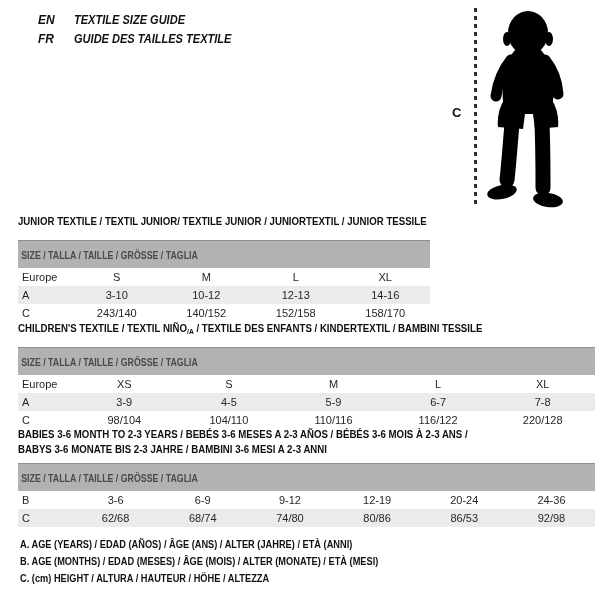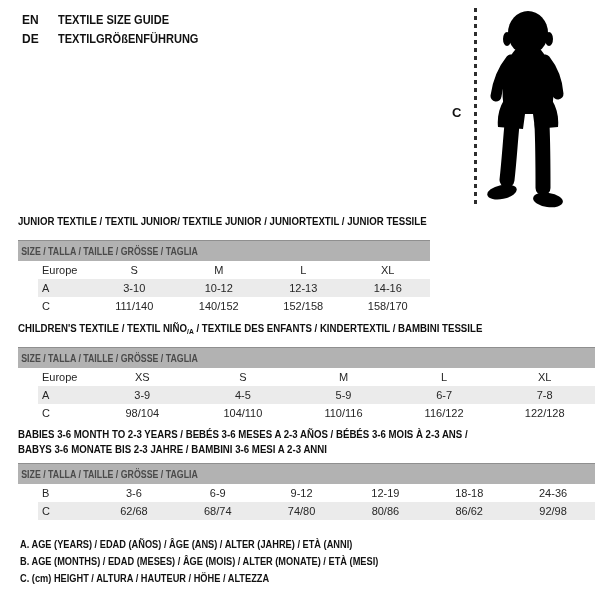--- a/index.html
+++ b/index.html
@@ -4,21 +4,21 @@
 <style>
   html,body{margin:0;padding:0;}
   body{
     width:600px;height:600px;position:relative;overflow:hidden;
     background:#ffffff;color:#111;
     font-family:"Liberation Sans","DejaVu Sans",sans-serif;
   }
   .abs{position:absolute;}
 
   
-  .lang-block{left:22px;top:10px;}
+  .lang-block{left:38px;top:10px;font-style:italic;}
   .lang-row{display:flex;height:19.5px;align-items:center;}
   .lang-code{width:36px;font-weight:bold;font-size:12px;letter-spacing:0;}
   .lang-label{font-weight:bold;font-size:12px;white-space:nowrap;
     transform:scaleX(0.92);transform-origin:0 50%;}
 
   
   .measure-line{left:474px;top:8px;width:3px;height:198px;
     background:repeating-linear-gradient(to bottom,#2d2d2d 0 4px,transparent 4px 8px);}
   .measure-label{left:452px;top:105px;font-weight:bold;font-size:13px;}
   .baby{left:482px;top:8px;line-height:0;}
@@ -26,45 +26,45 @@
   
   .section-title{font-weight:bold;font-size:11.5px;color:#0f0f0f;white-space:nowrap;
     transform:scaleX(0.84);transform-origin:0 0;line-height:13px;}
   .title-sub{font-size:8px;vertical-align:-2px;}
 
   
   .sizetable{left:18px;}
   .tbl-junior{top:240px;width:412px;}
   .tbl-children{top:347px;width:577px;}
   .tbl-babies{top:463px;width:577px;}
-  .bar{height:21px;background:#b2b2b2;border-top:1px solid #8f8f8f;
+  .bar{height:28px;background:#b2b2b2;border-top:1px solid #8f8f8f;
     display:flex;align-items:center;box-sizing:border-box;}
   .bar-label{font-weight:bold;font-size:11px;color:#4a4a4a;padding-left:4px;
     white-space:nowrap;transform:scaleX(0.8);transform-origin:0 50%;}
-  .trow{display:flex;height:18px;align-items:center;font-size:11px;color:#262626;margin-left:20px;}
+  .trow{display:flex;height:18px;align-items:center;font-size:11px;color:#262626;}
   .trow.striped{background:#ebebeb;}
   .tlabel{width:54px;padding-left:4px;box-sizing:border-box;}
   .tcell{flex:1;text-align:center;}
 
   
   .footnotes{left:20px;top:538px;}
   .footnote{font-weight:bold;font-size:11px;height:17px;white-space:nowrap;
     transform:scaleX(0.84);transform-origin:0 0;}
 </style>
 </head>
 <body>
 
 <div class="abs lang-block">
   <div class="lang-row">
     <span class="lang-code">EN</span>
     <span class="lang-label">TEXTILE SIZE GUIDE</span>
   </div>
   <div class="lang-row">
-    <span class="lang-code">DE</span>
-    <span class="lang-label">TEXTILGRÖßENFÜHRUNG</span>
+    <span class="lang-code">FR</span>
+    <span class="lang-label">GUIDE DES TAILLES TEXTILE</span>
   </div>
 </div>
 
 <div class="abs measure-line"></div>
 <div class="abs measure-label">C</div>
 <div class="abs baby">
   <svg width="92" height="200" viewBox="0 0 92 200">
     <g fill="#000000" stroke="none">
       <ellipse cx="46" cy="25" rx="20" ry="22"></ellipse>
       <ellipse cx="25" cy="31" rx="4" ry="7"></ellipse>
@@ -95,21 +95,21 @@
   </div>
   <div class="trow striped">
     <span class="tlabel">A</span>
     <span class="tcell">3-10</span>
     <span class="tcell">10-12</span>
     <span class="tcell">12-13</span>
     <span class="tcell">14-16</span>
   </div>
   <div class="trow">
     <span class="tlabel">C</span>
-    <span class="tcell">111/140</span>
+    <span class="tcell">243/140</span>
     <span class="tcell">140/152</span>
     <span class="tcell">152/158</span>
     <span class="tcell">158/170</span>
   </div>
 </div>
 
 <div class="abs section-title" style="left:18px;top:322px;">
   <span>CHILDREN'S TEXTILE / TEXTIL NIÑO</span><span class="title-sub">/A</span><span> / TEXTILE DES ENFANTS / KINDERTEXTIL / BAMBINI TESSILE</span>
 </div>
 <div class="abs sizetable tbl-children">
@@ -131,46 +131,46 @@
     <span class="tcell">5-9</span>
     <span class="tcell">6-7</span>
     <span class="tcell">7-8</span>
   </div>
   <div class="trow">
     <span class="tlabel">C</span>
     <span class="tcell">98/104</span>
     <span class="tcell">104/110</span>
     <span class="tcell">110/116</span>
     <span class="tcell">116/122</span>
-    <span class="tcell">122/128</span>
+    <span class="tcell">220/128</span>
   </div>
 </div>
 
 <div class="abs section-title" style="left:18px;top:428px;">BABIES 3-6 MONTH TO 2-3 YEARS / BEBÉS 3-6 MESES A 2-3 AÑOS / BÉBÉS 3-6 MOIS À 2-3 ANS /</div>
 <div class="abs section-title" style="left:18px;top:443px;">BABYS 3-6 MONATE BIS 2-3 JAHRE / BAMBINI 3-6 MESI A 2-3 ANNI</div>
 <div class="abs sizetable tbl-babies">
   <div class="bar">
     <span class="bar-label">SIZE / TALLA / TAILLE / GRÖSSE / TAGLIA</span>
   </div>
   <div class="trow">
     <span class="tlabel">B</span>
     <span class="tcell">3-6</span>
     <span class="tcell">6-9</span>
     <span class="tcell">9-12</span>
     <span class="tcell">12-19</span>
-    <span class="tcell">18-18</span>
+    <span class="tcell">20-24</span>
     <span class="tcell">24-36</span>
   </div>
   <div class="trow striped">
     <span class="tlabel">C</span>
     <span class="tcell">62/68</span>
     <span class="tcell">68/74</span>
     <span class="tcell">74/80</span>
     <span class="tcell">80/86</span>
-    <span class="tcell">86/62</span>
+    <span class="tcell">86/53</span>
     <span class="tcell">92/98</span>
   </div>
 </div>
 
 <div class="abs footnotes">
   <div class="footnote">A. AGE (YEARS) / EDAD (AÑOS) / ÂGE (ANS) / ALTER (JAHRE) / ETÀ (ANNI)</div>
   <div class="footnote">B. AGE (MONTHS) / EDAD (MESES) / ÂGE (MOIS) / ALTER (MONATE) / ETÀ (MESI)</div>
   <div class="footnote">C. (cm) HEIGHT / ALTURA / HAUTEUR / HÖHE / ALTEZZA</div>
 </div>
 

